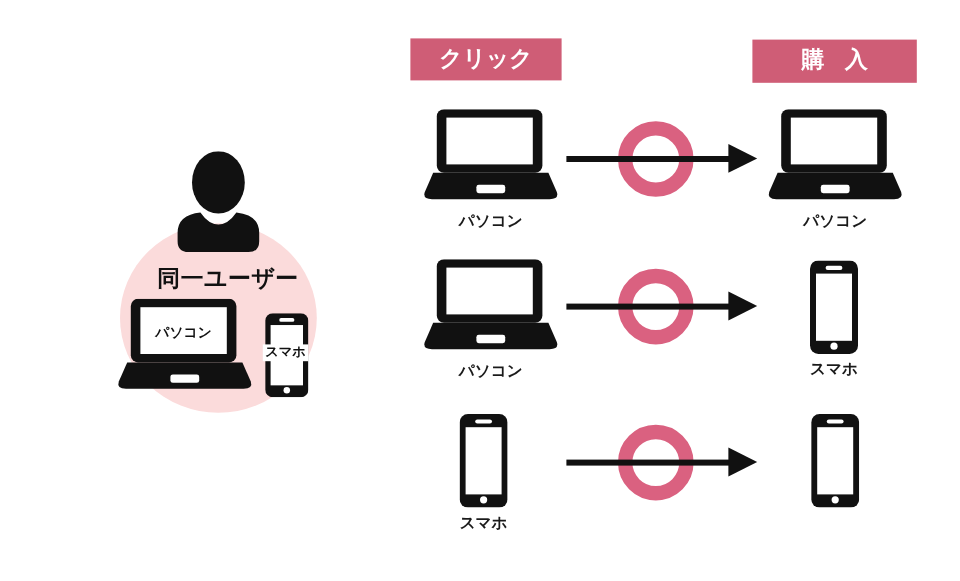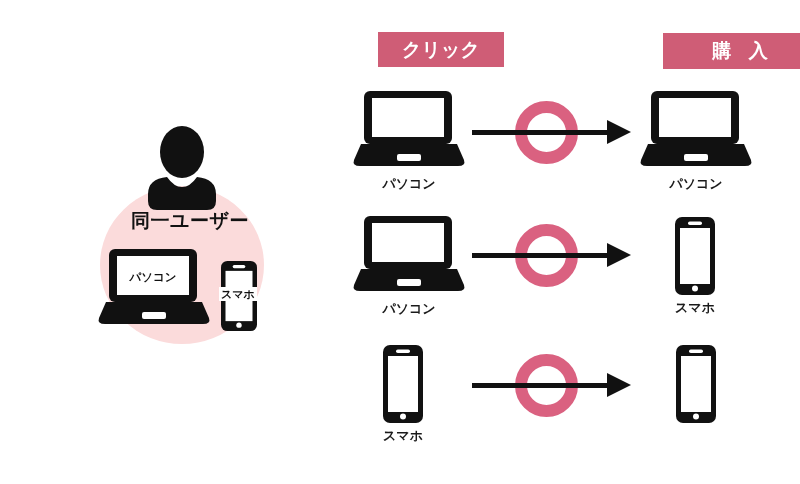--- a/index.html
+++ b/index.html
@@ -7,34 +7,34 @@
     position:relative; width:800px; height:484px; background:#ffffff;
     font-family:"Liberation Sans", sans-serif; overflow:hidden;
   }
   .abs { position:absolute; }
   .group { position:absolute; inset:0; }
 
   
   .pink-circle { left:100px; top:186px; width:164px; height:158px;
     border-radius:50%; background:#FBDBDB; }
   .person { left:146px; top:126px; width:72px; height:84px; }
-  .user-title { left:120px; top:208px; width:140px; text-align:center;
+  .user-title { left:120px; top:219px; width:140px; text-align:center;
     font-size:19px; font-weight:bold; color:#111; letter-spacing:0.5px; }
   .laptop-main { left:97px; top:249px; width:114px; height:79px; }
   .laptop-screen-label { left:117px; top:270px; width:72px; text-align:center;
     font-size:11.5px; font-weight:bold; color:#111; }
   .phone-main { left:221px; top:261px; width:36px; height:70px; }
   .phone-tag { left:219px; top:287px; background:#ffffff; padding:0 2px;
     font-size:11px; font-weight:bold; color:#111; line-height:14px; }
 
   
   .header { color:#ffffff; font-weight:bold; font-size:19px; text-align:center;
-    background:#CF5D76;margin-left:36px; }
+    background:#CF5D76; }
   .header.click { left:342px; top:32px; width:126px; height:35px; line-height:35px; }
-  .header.buy { left:627px; top:33px; width:154px; height:36px; line-height:36px;
+  .header.buy { left:627px; top:33px; width:137px; height:36px; line-height:36px;
     letter-spacing:6px; text-indent:6px; }
 
   
   .dev-label { font-size:13px; font-weight:bold; color:#1a1a1a;
     text-align:center; width:140px; }
   .arrow-line { width:136px; height:5px; background:#111; z-index:2; }
   .arrow-head { width:0; height:0; border-top:12px solid transparent;
     border-bottom:12px solid transparent; border-left:24px solid #111; z-index:2; }
   .ring { width:39px; height:39px; border:12px solid #DA6180; border-radius:50%;
     box-sizing:content-box; background:transparent; z-index:1; }

